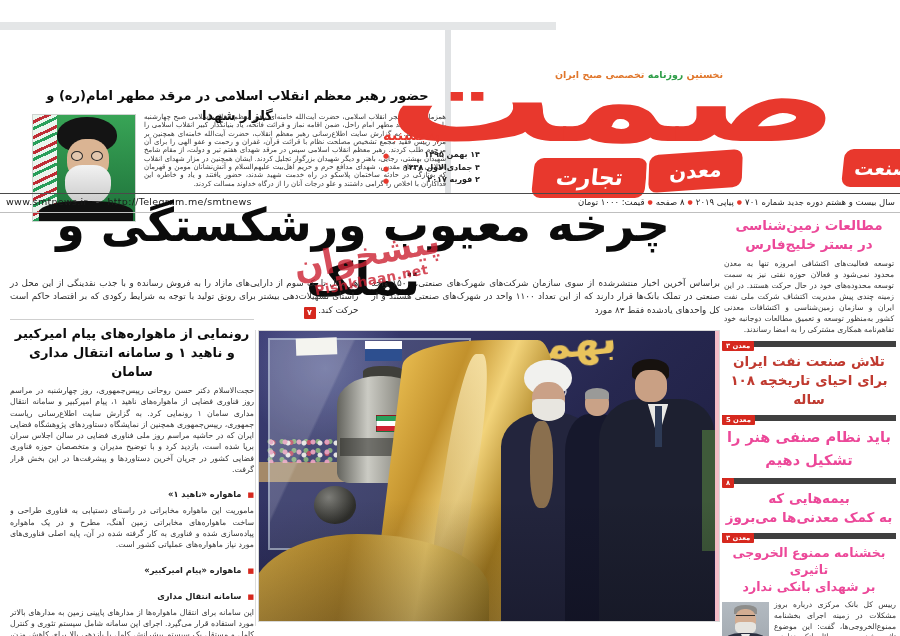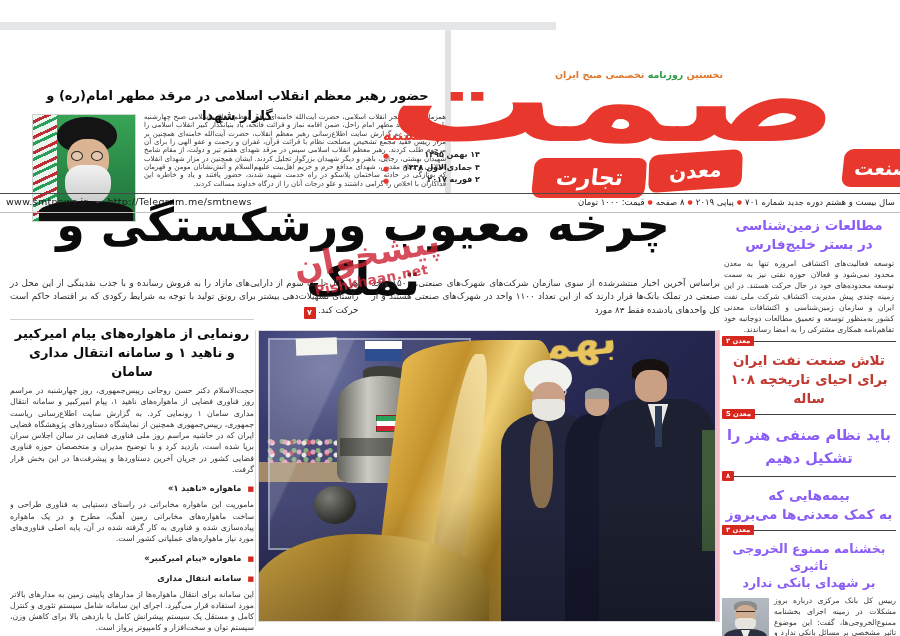--- a/index.html
+++ b/index.html
@@ -76,21 +76,21 @@
   .lead{left:10px;top:277px;width:710px;display:flex;gap:13px;}
   .lead p{flex:1;margin:0;font-size:8.8px;line-height:13.4px;text-align:justify;color:#2d2d2d;}
   .ptag{display:inline-block;background:var(--tag-red);color:#fff;font-size:8px;font-weight:bold;
     width:12px;height:12px;line-height:12px;text-align:center;border-radius:1px;vertical-align:-2px;}
 
   
   .left-article{left:10px;top:319px;width:244px;height:317px;overflow:hidden;}
   .la-rule{border-top:1px solid #cfcfcf;margin:0;}
   .la-h{margin:4px 0 2px;font-size:13px;line-height:19px;font-weight:bold;text-align:center;color:#0d0d0d;}
   .la-intro,.sec-b{margin:4px 0 0;font-size:7.8px;line-height:11.3px;text-align:justify;color:#333;}
-  .sec-t{margin-top:7px;font-size:8.3px;line-height:12px;font-weight:bold;color:#222;}
+  .sec-t{margin-top:13px;font-size:8.3px;line-height:12px;font-weight:bold;color:#222;}
   .bullet{color:var(--tag-red);font-size:7px;margin-left:3px;}
   .vr-left{left:255px;top:330px;height:296px;border-left:1px solid #ddd;}
 
   
   .photo{left:258px;top:330px;width:462px;height:292px;margin:0;position:absolute;overflow:hidden;
     border:1px solid #d8d8d8;background:linear-gradient(135deg,#3d3f76 0%,#26274f 55%,#1c1d3e 100%);}
   .ph-glow{position:absolute;left:-8%;top:-12%;width:45%;height:50%;border-radius:50%;
     background:radial-gradient(circle,rgba(160,170,220,.35),transparent 65%);}
   .ph-seal{position:absolute;left:54%;top:-4%;font-size:42px;font-weight:bold;color:#e9c35c;
     filter:blur(.6px);transform:rotate(-6deg);}
@@ -140,25 +140,25 @@
   .ph-vaezi-body{position:absolute;left:74%;top:23.5%;width:25%;height:79%;background:#1d2030;border-radius:35% 30% 0 0 / 18% 14% 0 0;}
   .ph-vaezi-shirt{position:absolute;left:84.5%;top:25%;width:4.5%;height:12%;background:#e9e9e6;
     clip-path:polygon(0 0,100% 0,50% 100%);}
   .ph-vaezi-tie{position:absolute;left:86%;top:26%;width:1.6%;height:14%;background:#2d3a55;}
   .ph-green-aide{position:absolute;left:96.2%;top:34%;width:4%;height:42%;background:#3f5a3a;}
   .ph-vignette{position:absolute;inset:0;background:linear-gradient(180deg,transparent 58%,rgba(8,8,18,.28));}
   .ph-pink-rule{position:absolute;right:0;top:0;width:4px;height:100%;background:#f3bcc6;}
 
   
   .sidebar{left:722px;top:214px;width:174px;height:422px;overflow:hidden;}
-  .sb-h{margin:2px 0 0;font-size:13.5px;line-height:19px;font-weight:bold;text-align:center;color:#8b5cf6;}
+  .sb-h{margin:2px 0 0;font-size:13.5px;line-height:19px;font-weight:bold;text-align:center;color:#ec4899;}
   .sb-h.red{color:#c03a30;}
   .sb-h.big{font-size:14.5px;line-height:23px;}
   .sb-body{margin:4px 2px 2px;font-size:7.6px;line-height:11px;text-align:justify;color:#333;}
-  .sb-rule{position:relative;border-top:1px solid #404040;margin:6px 0 5px;height:5px;}
+  .sb-rule{position:relative;border-top:6px solid #404040;margin:6px 0 5px;height:5px;}
   .sb-tag{position:absolute;left:0;top:-6px;background:var(--tag-red);color:#fff;
     font-size:6.8px;line-height:10px;font-weight:bold;padding:0 4px;border-radius:1px;}
   .sb5-body{margin:5px 0 0;font-size:7.6px;line-height:10.8px;text-align:justify;color:#333;}
   .seif{float:left;width:47px;height:63px;margin:2px 5px 2px 0;position:relative;overflow:hidden;
     background:linear-gradient(#b3bac1,#9aa1a8);}
   .seif-hair{position:absolute;left:12px;top:3px;width:23px;height:9px;background:#8d8d8b;border-radius:50% 50% 0 0;}
   .seif-face{position:absolute;left:13px;top:7px;width:21px;height:22px;background:#d3ad92;border-radius:44%;}
   .seif-glasses{position:absolute;left:14px;top:13px;width:19px;height:5px;border-top:1.5px solid #2b2b2b;}
   .seif-beard{position:absolute;left:13px;top:20px;width:21px;height:13px;background:#e6e4df;border-radius:25% 25% 50% 50%;}
   .seif-suit{position:absolute;left:2px;top:31px;width:43px;height:32px;background:#2b3040;border-radius:40% 40% 0 0 / 25% 25% 0 0;}

